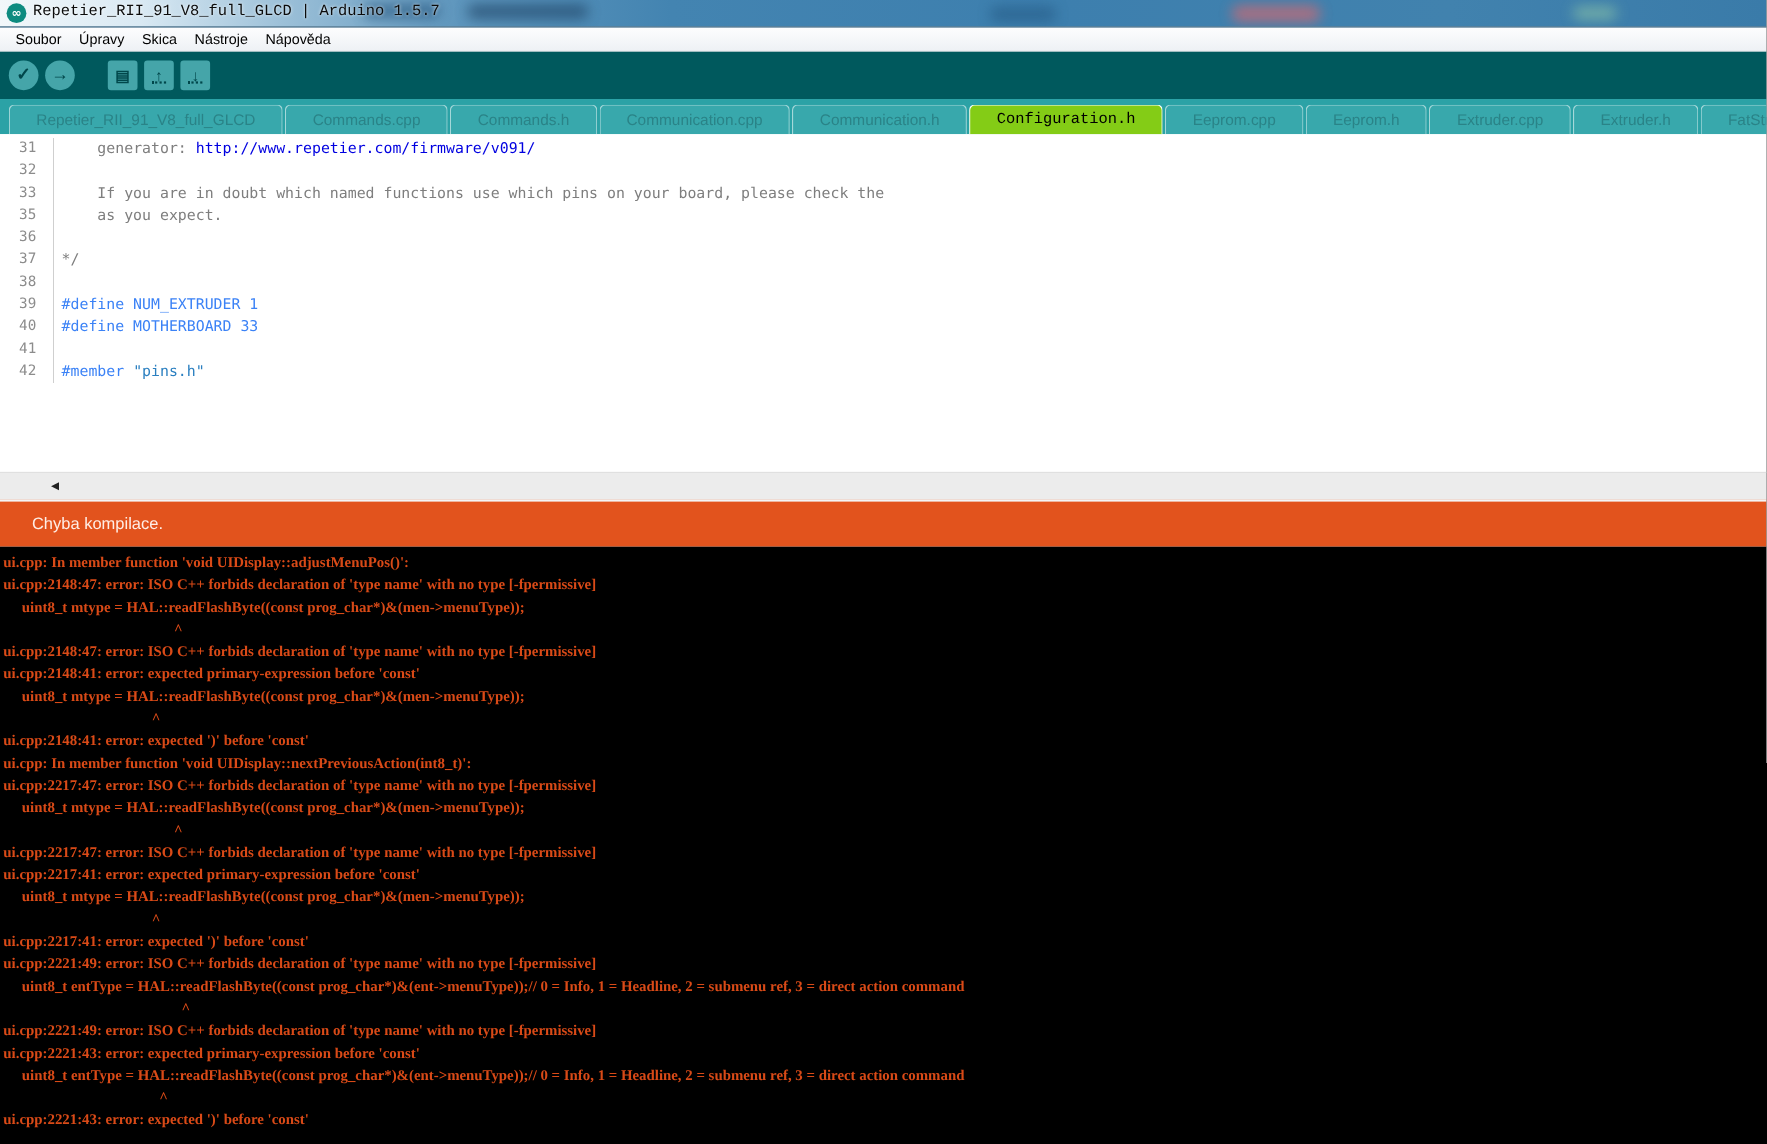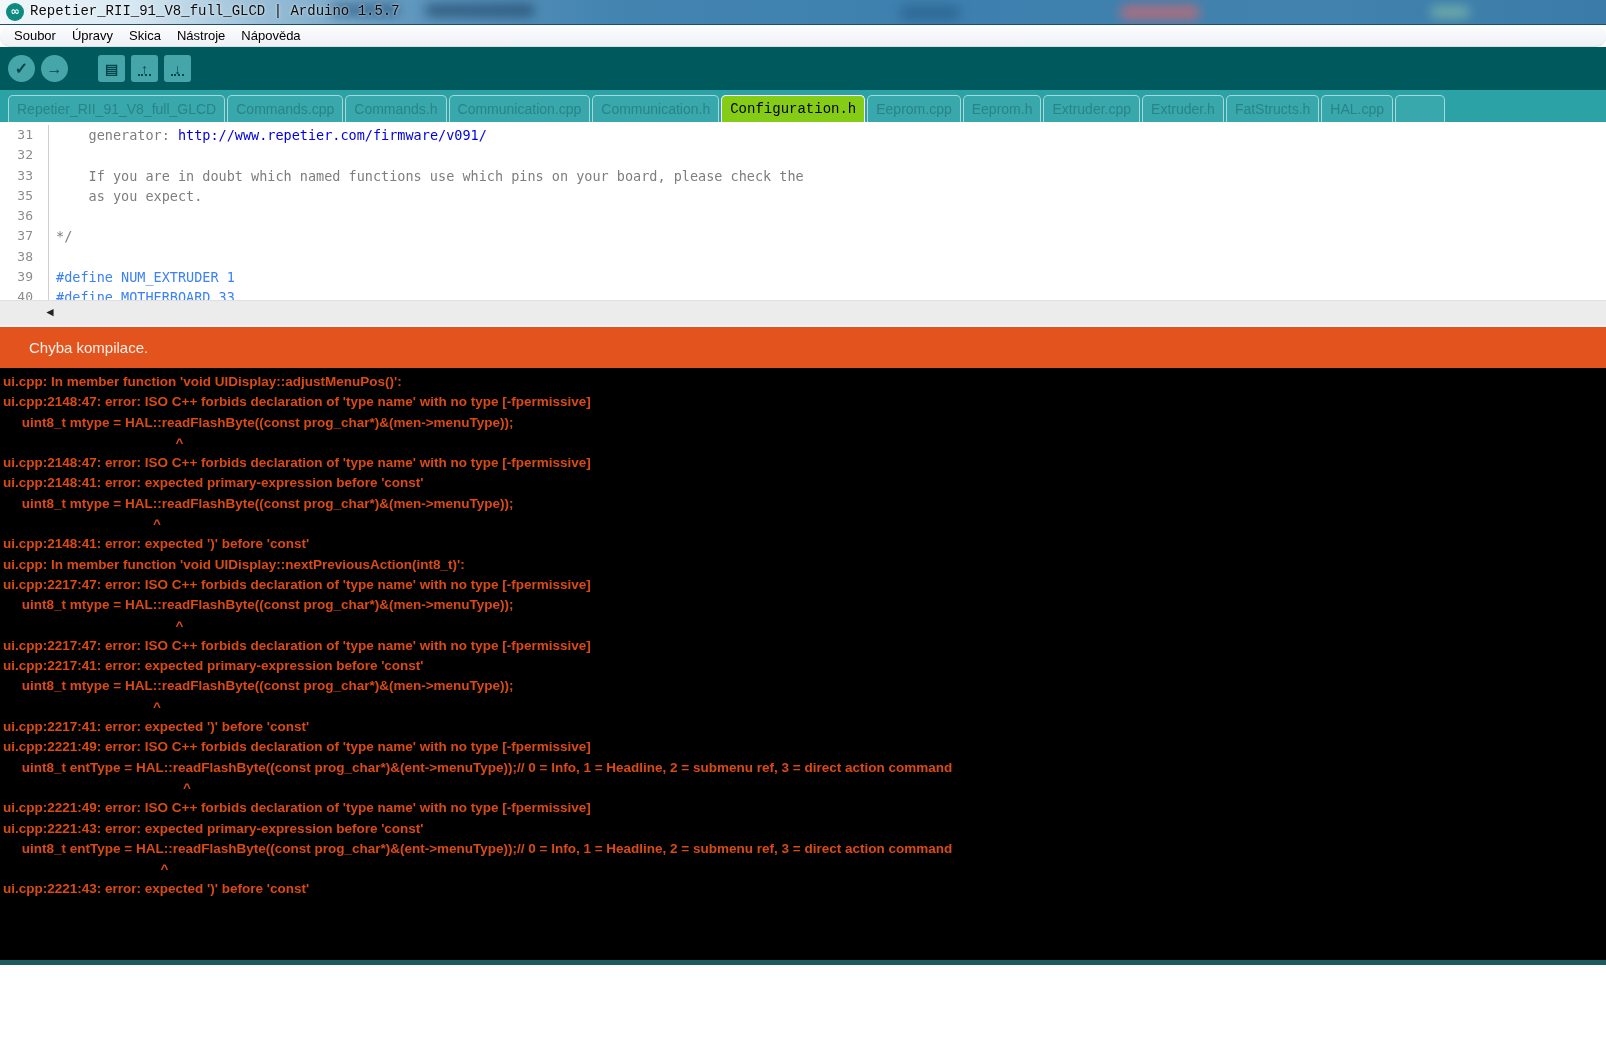--- a/index.html
+++ b/index.html
@@ -18,44 +18,44 @@
   .b4{left:1120px;top:5px;width:80px;height:15px;background:#c76a75;}
   .b5{left:1430px;top:6px;width:40px;height:12px;background:#7fb9a8;}
   .appicon{position:absolute;left:6px;top:3px;width:18px;height:18px;border-radius:50%;
     background:#0e8b80;color:#fff;font-size:11px;font-weight:bold;text-align:center;line-height:18px;
     font-family:"DejaVu Sans",sans-serif;}
   .title{position:absolute;left:30px;top:3px;font-size:14px;color:#0b0b0b;
     font-family:Liberation Mono, monospace;text-shadow:0 0 3px rgba(255,255,255,.9);}
 
   
   .menubar{height:22px;background:linear-gradient(#fdfdfe,#eef1f5);border-bottom:1px solid #d9dee3;
-    display:flex;align-items:center;padding-left:6px;border-radius:10px;}
+    display:flex;align-items:center;padding-left:6px;}
   .menu-item{font-size:13px;color:#000;padding:2px 8px;cursor:default;}
 
   
   .toolbar{height:43px;background:#00595d;display:flex;align-items:center;padding-left:8px;}
   .tbtn{width:27px;height:27px;margin-right:6px;background:#45a5a9;color:#00474b;
     display:flex;align-items:center;justify-content:center;flex-direction:column;
     font-weight:bold;cursor:pointer;}
   .tbtn.round{border-radius:50%;font-size:16px;}
   .tbtn.square{border-radius:3px;font-size:14px;}
   .tbtn.gap{margin-left:24px;}
   .tbtn .tray{width:13px;border-bottom:2px dotted #00474b;margin-top:-2px;}
   .tbtn .glyph{line-height:1;}
 
   
   .tabstrip{height:32px;background:#2ba2a6;display:flex;align-items:flex-end;padding-left:8px;overflow:hidden;}
-  .tab{height:27px;padding:0 8px;display:flex;align-items:center;font-size:14px;color:#2a8387;
+  .tab{height:27px;padding:0 24px;display:flex;align-items:center;font-size:14px;color:#2a8387;
     background:#38a8ac;border:1px solid rgba(255,255,255,.55);border-bottom:none;
     border-radius:5px 5px 0 0;margin-right:2px;white-space:nowrap;cursor:pointer;}
   .tab.active{background:#84cc16;color:#000;border-color:#fff;font-family:Liberation Mono, monospace;}
   .tab.sliver{min-width:50px;}
 
   
-  .editor{height:178px;background:#fff;overflow:hidden;padding-top:3px;}
+  .editor{height:307px;background:#fff;overflow:hidden;padding-top:3px;}
   .eline{display:flex;height:20.3px;line-height:20.3px;
     font-family:"DejaVu Sans Mono","Liberation Mono",monospace;font-size:13.5px;}
   .gutter{width:33px;text-align:right;color:#8c8c8c;flex:none;font-size:13px;}
   .gsep{width:8px;border-left:7px solid transparent;margin-left:8px;
     box-shadow:-8px 0 0 -7px #cfcfcf inset;flex:none;}
   .code{white-space:pre;padding-left:7px;}
   .c-comment{color:#7e7e7e;}
   .c-plain{color:#3b82f6;}
   .c-link{color:#0000e0;cursor:pointer;}
   .c-string{color:#2a7fc0;}
@@ -65,21 +65,21 @@
   .scroll-arrow{position:absolute;left:44px;top:4px;font-size:12px;color:#222;cursor:pointer;}
 
   
   .banner{height:43px;background:#e2531d;display:flex;align-items:center;padding-left:29px;
     border-top:2px solid #f5f5f5;}
   .banner span{color:#ffeee6;font-size:15px;}
 
   
   .console{height:592px;background:#000;padding:4px 0 0 3px;overflow:hidden;}
   .cline{white-space:pre;height:20.3px;line-height:20.3px;color:#d94a17;
-    font-family:Liberation Sans, sans-serif;font-size:13.5px;font-weight:bold;}
+    font-family:Liberation Serif, serif;font-size:13.5px;font-weight:bold;}
 
   
   .bottomstrip{height:5px;background:#1b5c60;}
 </style>
 </head>
 <body>
 
 <div class="window">
 
   <div class="titlebar">

